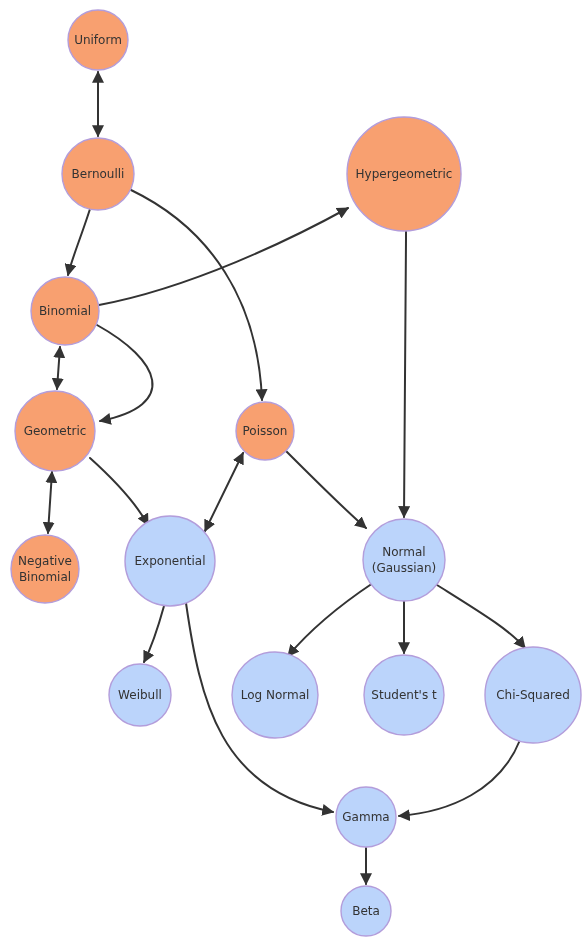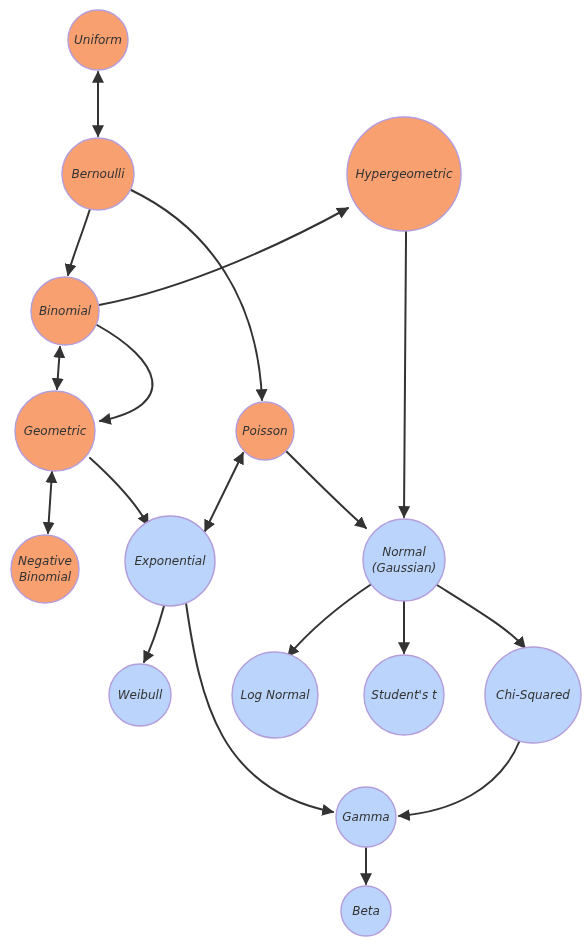--- a/index.html
+++ b/index.html
@@ -12,21 +12,20 @@
     width: 586px;
     height: 948px;
     font-family: "DejaVu Sans", sans-serif;
     overflow: hidden;
   }
   #diagram-root {
     position: relative;
     width: 586px;
     height: 948px;
     background: #ffffff;
-    font-style: italic;
   }
   svg#graph {
     display: block;
     width: 586px;
     height: 948px;
   }
   .node-circle {
     stroke-width: 1.4px;
   }
   .node-label {

